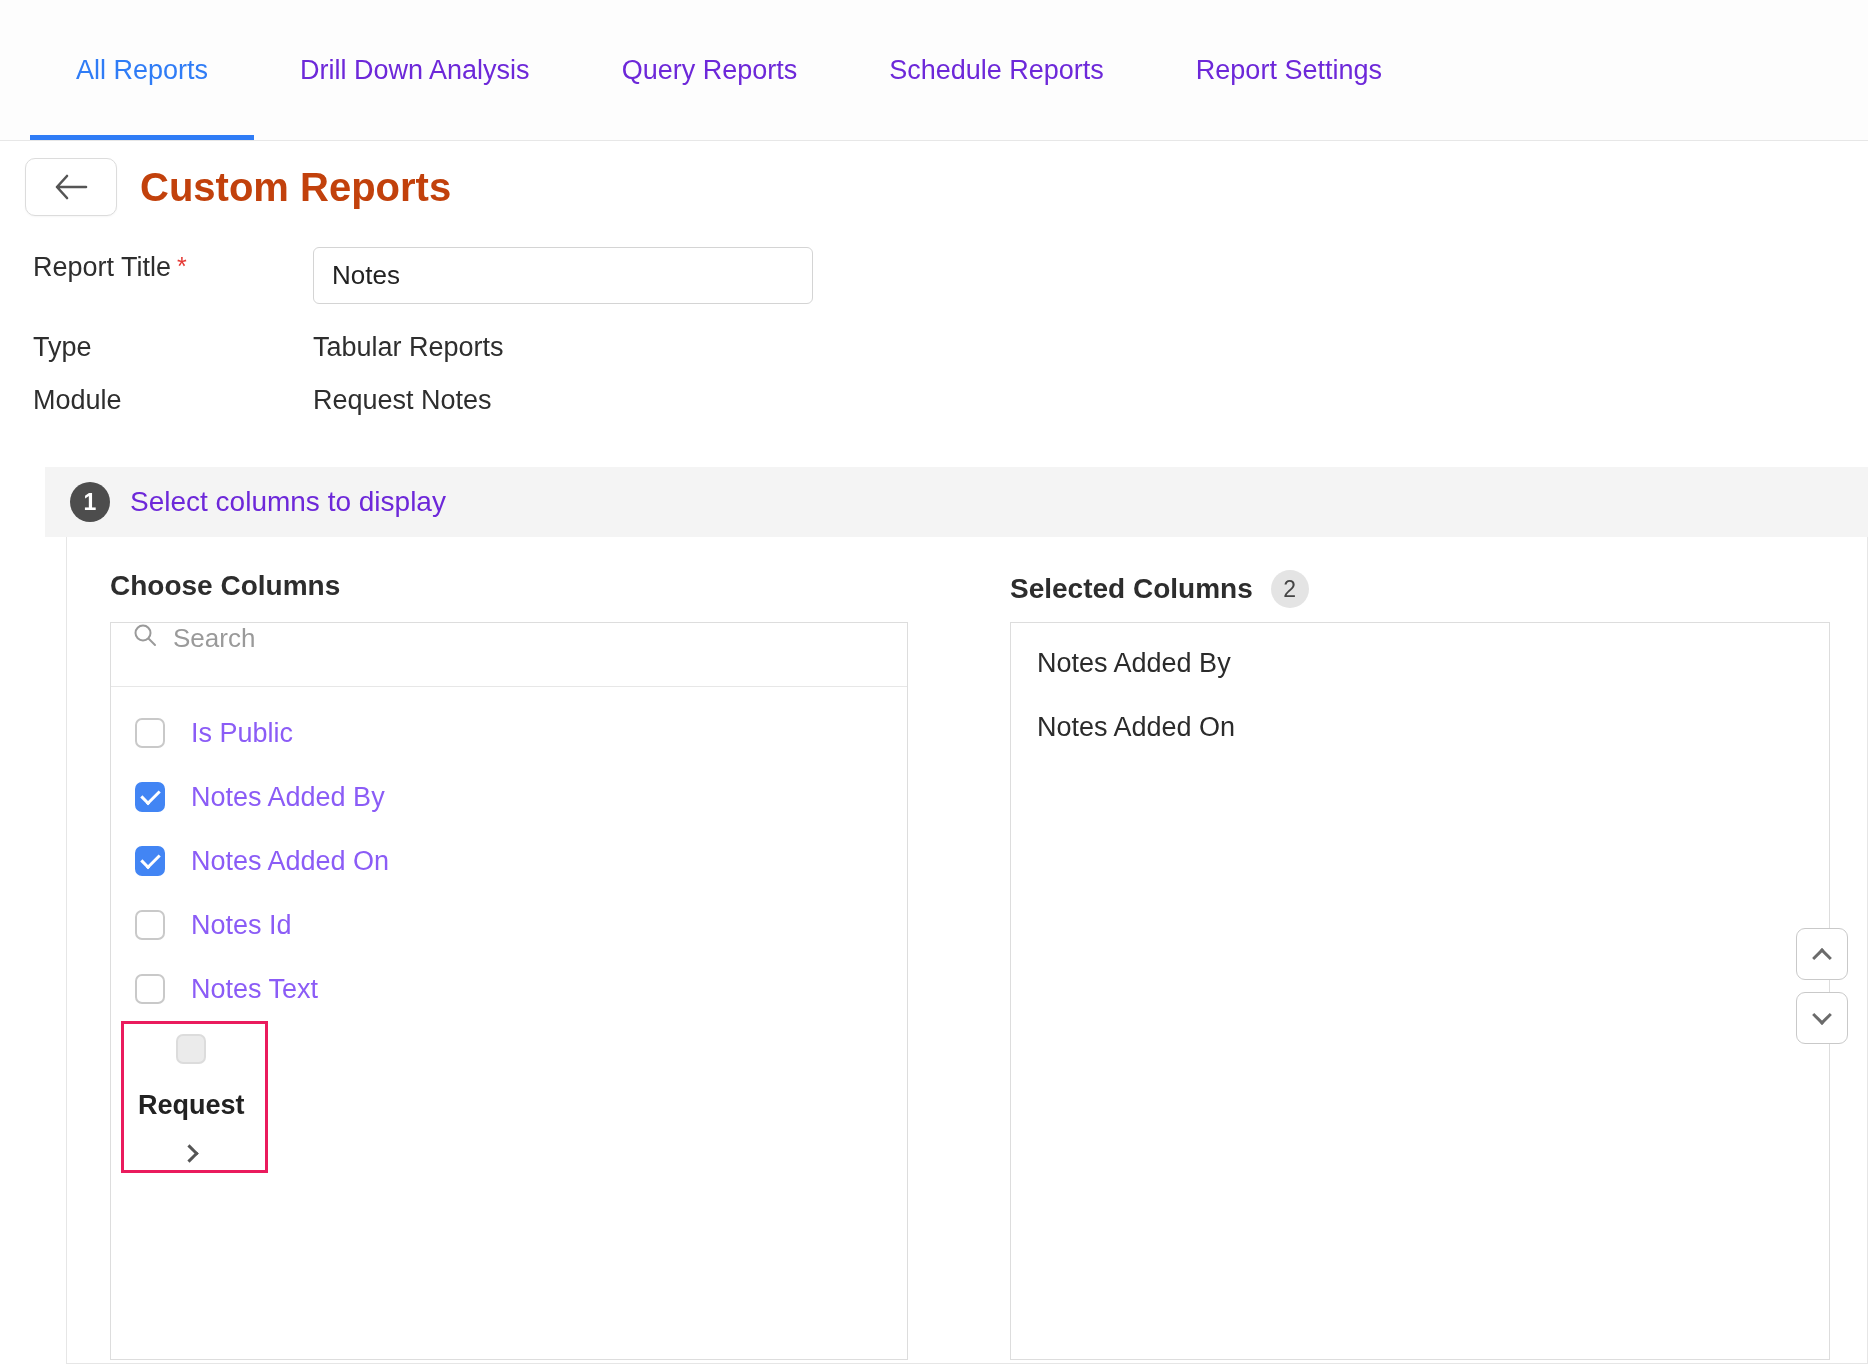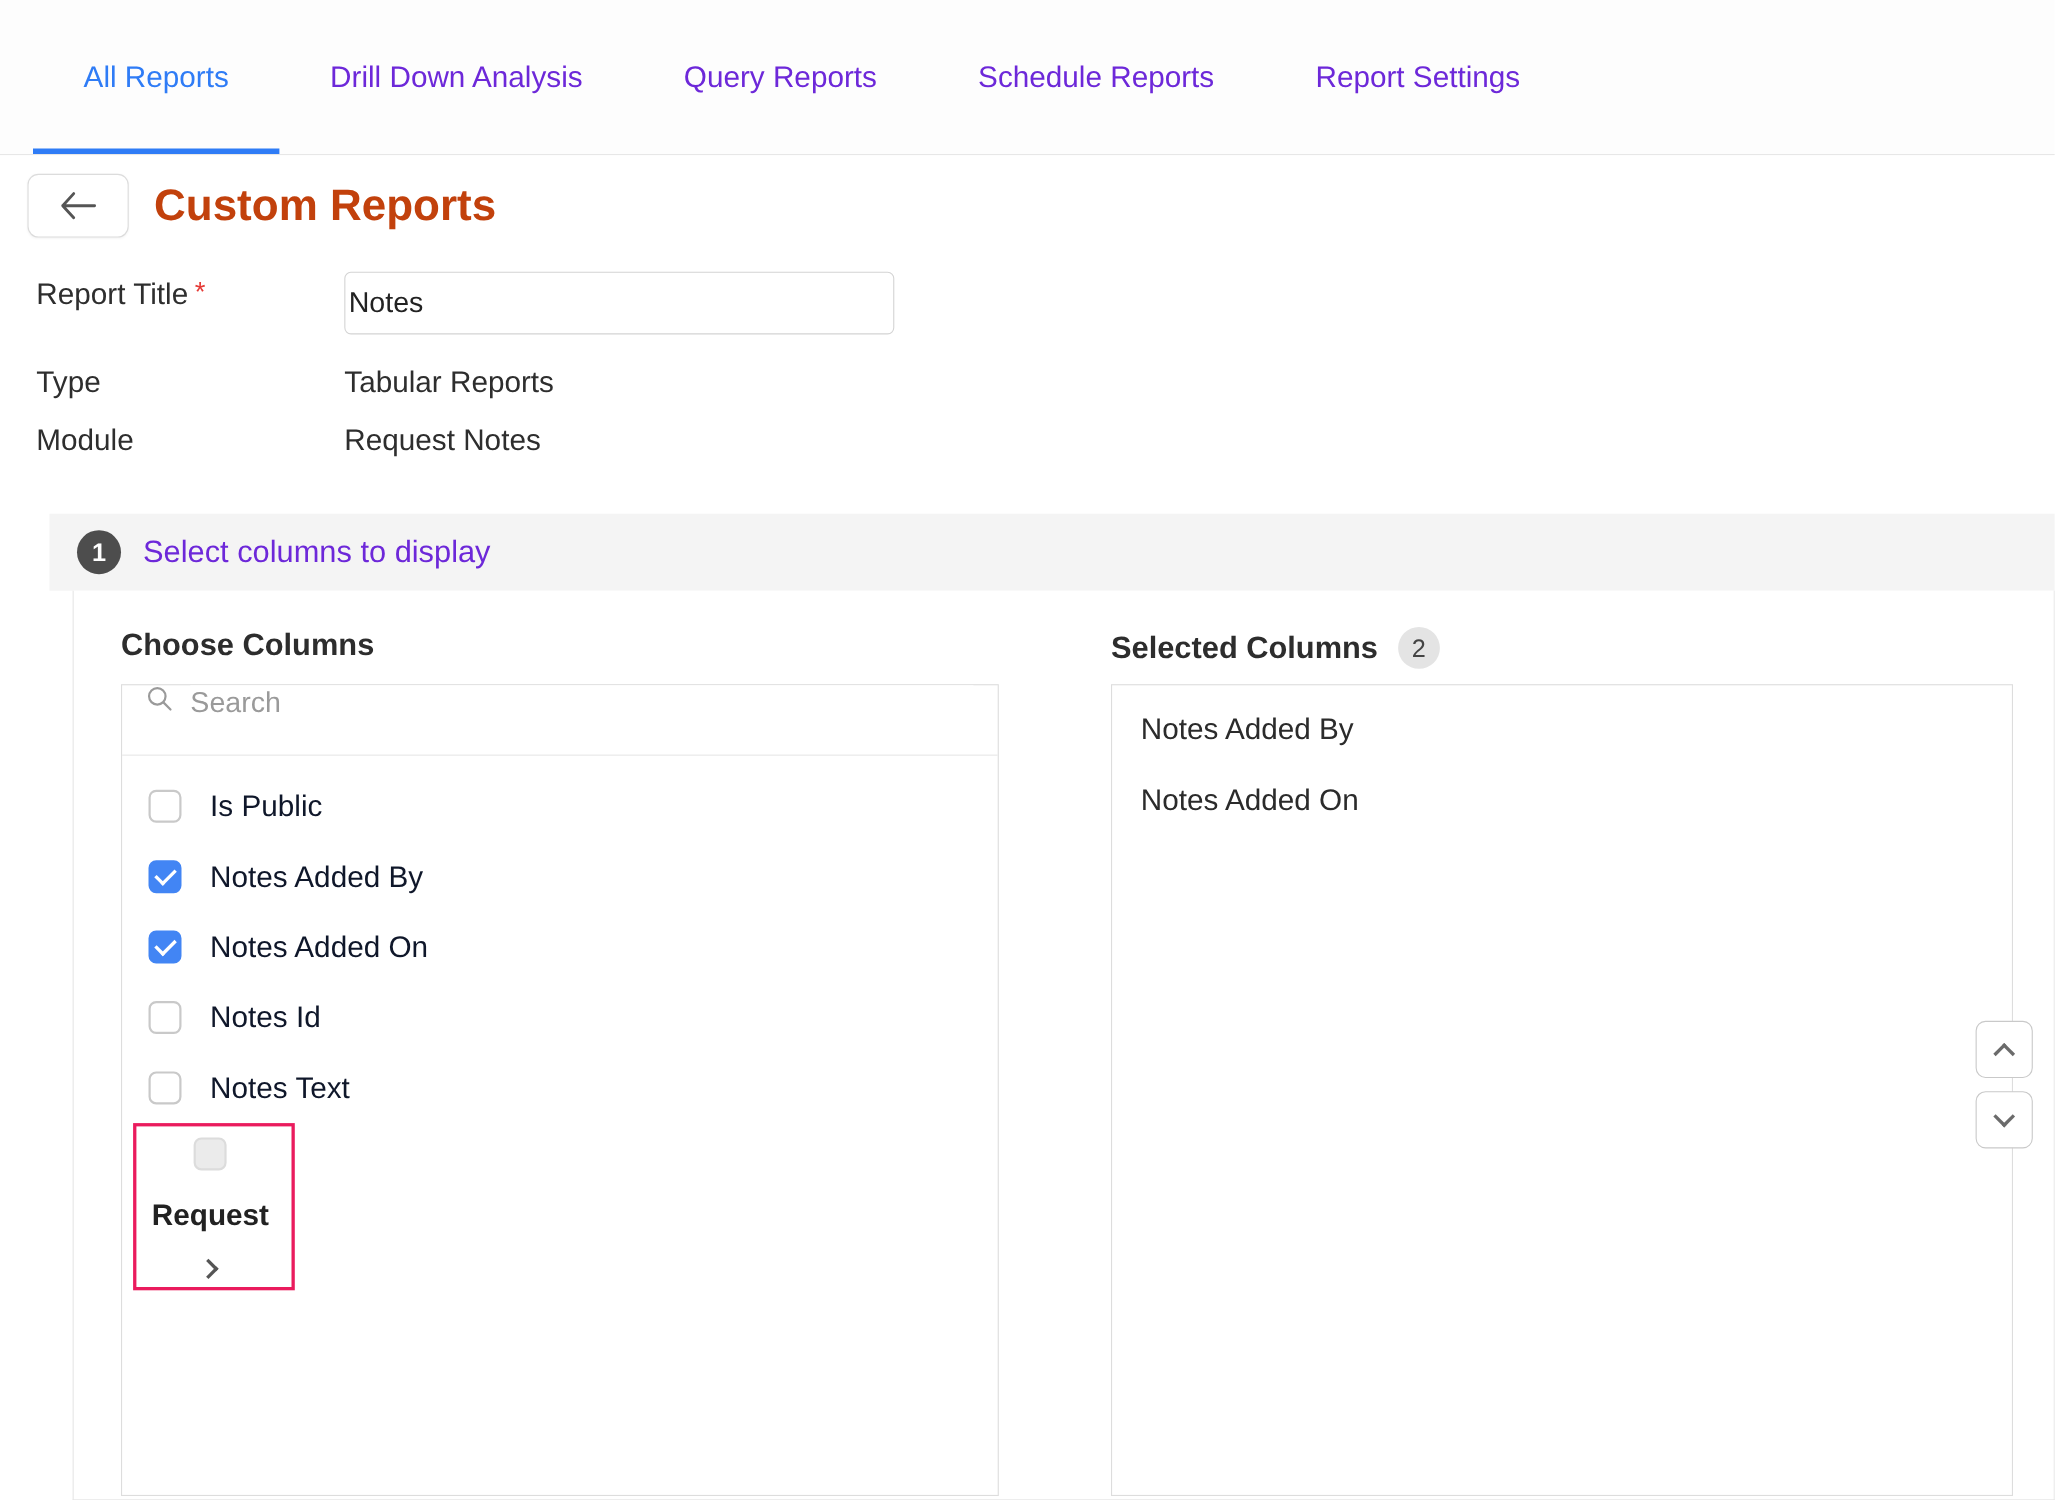--- a/index.html
+++ b/index.html
@@ -54,21 +54,21 @@
   
   .form-label { position:absolute; left:33px; font-size:27px; color:#2e2e2e; }
   .required { color:#e53935; margin-left:6px; font-size:25px; vertical-align:top; }
   .form-value { position:absolute; left:313px; font-size:27px; color:#2e2e2e; }
   .title-input {
     position:absolute; left:313px; top:247px;
     width:500px; height:57px;
     border:1px solid #d4d4d4; border-radius:6px;
     font-family:"Liberation Sans", sans-serif;
     font-size:26px; color:#222;
-    padding:0 3px;
+    padding:0 18px;
     outline:none;
     background:#fff;
   }
 
   
   .section-header {
     position:absolute; left:45px; top:467px; right:0; height:70px;
     background:#f4f4f4;
     display:flex; align-items:center;
     padding-left:25px; gap:20px;
@@ -133,21 +133,21 @@
   }
   .option-inner {
     display:inline-flex; align-items:center; gap:26px;
   }
   .option-inner.highlighted {
     border:3px solid #ea1b5d;
     padding:10px 20px 10px 14px;
     margin-left:-14px;
     flex-direction:column;
   }
-  .option-label { font-size:27px; color:#0f172a; }
+  .option-label { font-size:27px; color:#8b5cf6; }
   .option-inner.highlighted .option-label { font-weight:700; color:#222; }
 
   .checkbox {
     width:30px; height:30px; flex:0 0 30px;
     border:2px solid #c9c9c9; border-radius:7px;
     background:#fff;
     display:inline-flex; align-items:center; justify-content:center;
   }
   .checkbox.checked { background:#4285f4; border-color:#4285f4; }
   .checkbox.checked::after {

